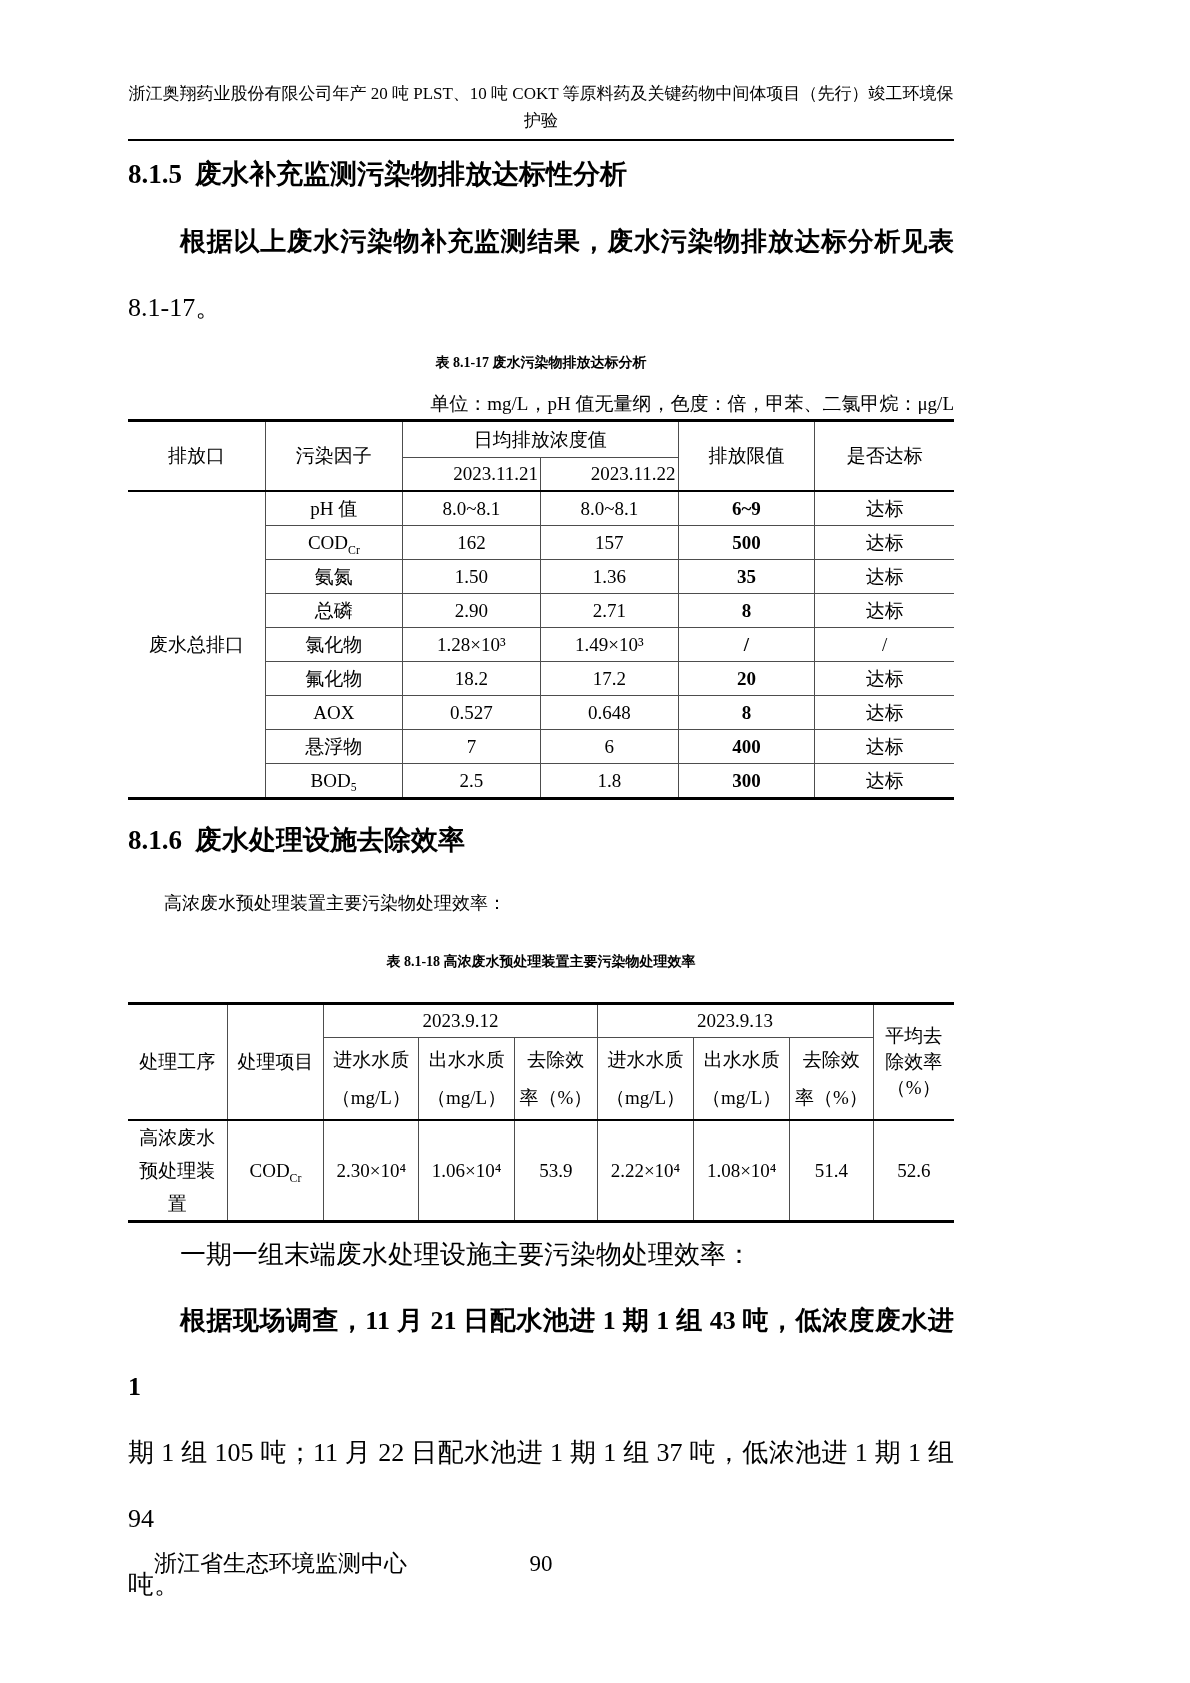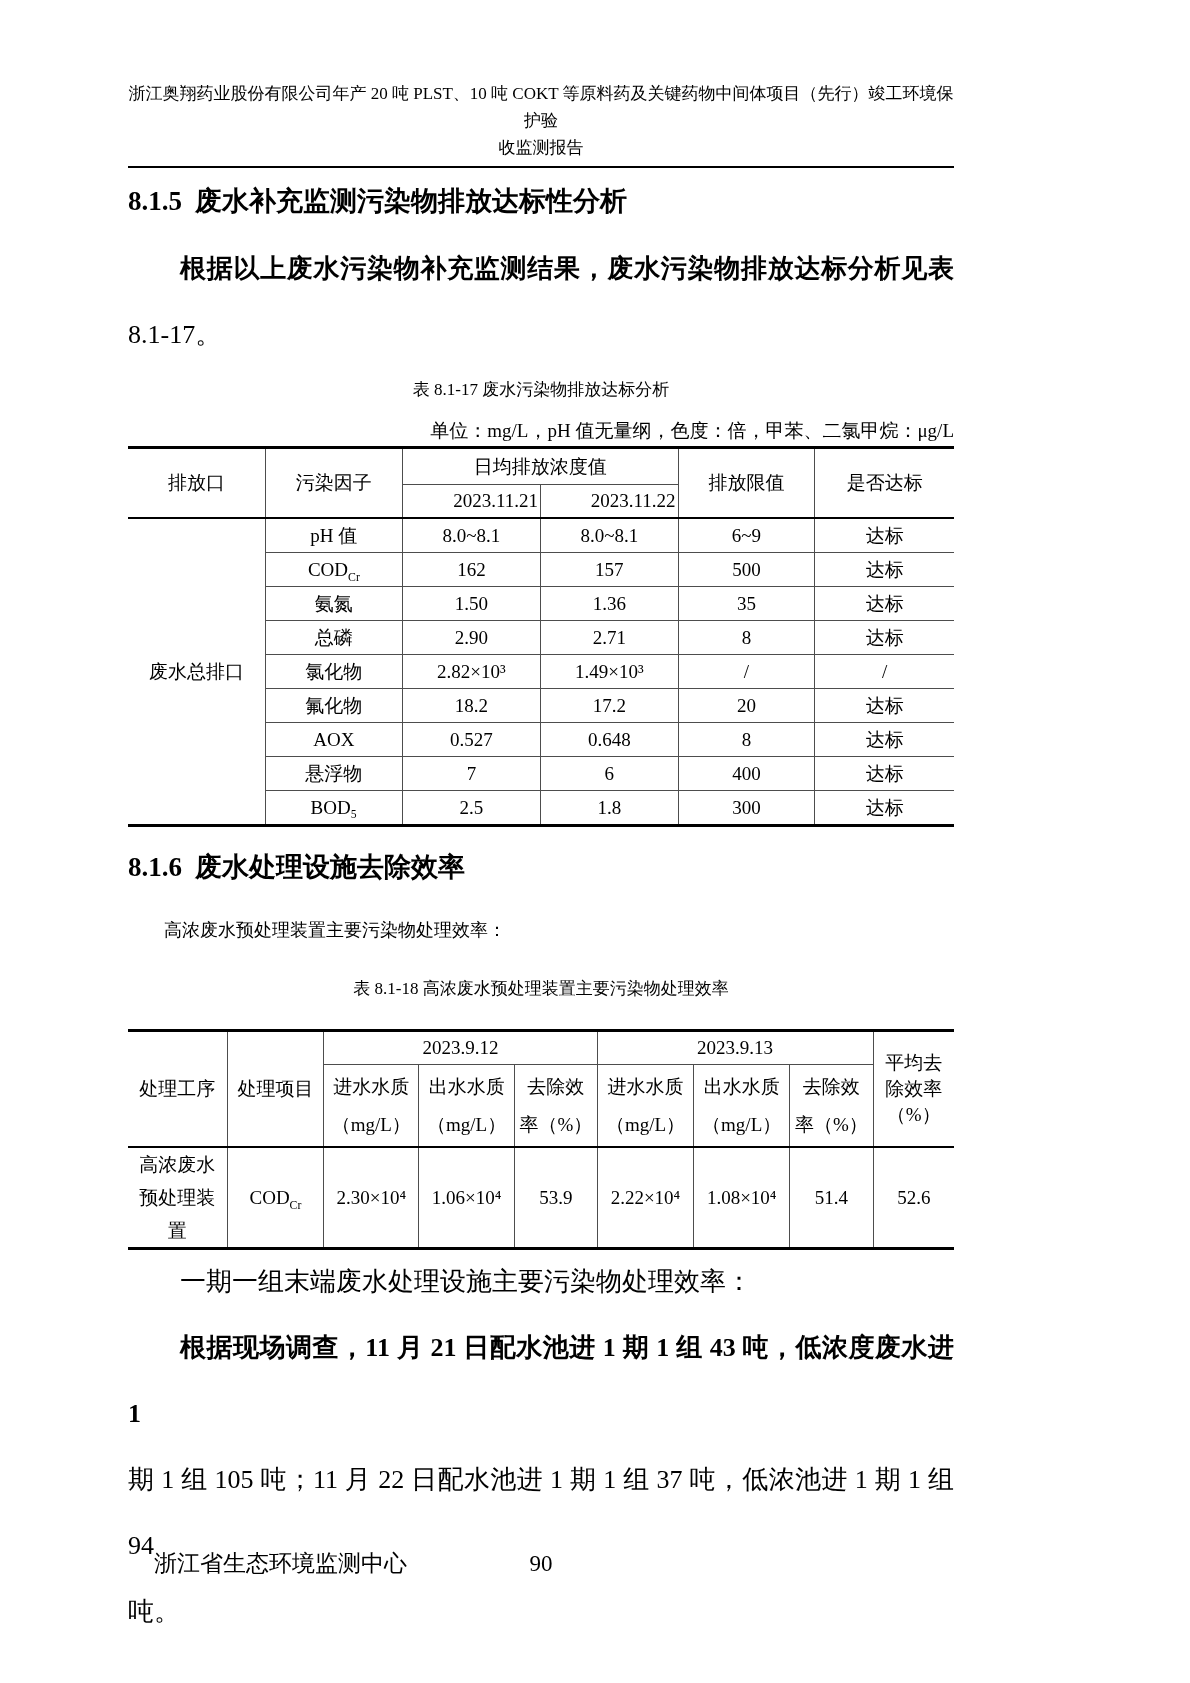--- a/index.html
+++ b/index.html
@@ -17,38 +17,38 @@
   
   .sec-heading { margin:15px 0 0 0; font-size:27px; font-weight:bold; line-height:37px; }
   .sec-heading .num { margin-right:13px;margin-top:16px; }
 
   
   .para { margin:16px 0 0 0; font-size:26px; line-height:66px; }
   .para .ln { display:block; text-align:justify; }
   .para .ln.fill { text-align-last:justify; }
   .para .ln.indent { text-indent:2em;font-weight:bold; }
 
-  .tbl-title { margin-top:7px; text-align:center; font-size:17px; font-weight:normal; line-height:30px; }
+  .tbl-title { margin-top:7px; text-align:center; font-size:14px; font-weight:bold; line-height:30px; }
   .unit-note { margin-top:13px; text-align:right; font-size:19px; line-height:26px; }
 
   
   table.t { width:100%; border-collapse:collapse; table-layout:fixed;
             border-top:3px solid #000; border-bottom:3px solid #000; font-size:19px; }
   .t th, .t td { border:1px solid #4d4d4d; font-weight:normal; text-align:center;
                  vertical-align:middle; padding:0 2px; }
   .t .edge-l { border-left:none; }
   .t .edge-r { border-right:none; }
   .t .hb { border-bottom:2px solid #000; }
   .t sub { font-size:0.62em; line-height:0; }
 
   .t1 { margin-top:2px; }
   .t1 thead tr.h1 th { height:35px; }
   .t1 thead tr.h2 th { height:32px;text-align:right; }
   .t1 tbody td { height:33px; }
-  .t1 td.limit { font-weight:normal; }
+  .t1 td.limit { font-weight:bold; }
 
   .t2 { margin-top:25px; }
   .t2 thead tr.dates th { height:32px; }
   .t2 thead tr.subs th { height:81px; line-height:38px; }
   .t2 tbody td { height:99px; line-height:33px; }
   .t2 .ln { display:block; }
 
   .h816 { margin-top:22px; }
   .para-single { margin-top:16px; font-size:18px; line-height:56px; text-indent:2em; }
   .para-mid { margin-top:2px; font-size:26px; line-height:60px; text-indent:2em; }
@@ -61,21 +61,20 @@
   .footer .pnum { position:absolute; left:50%; top:0; transform:translateX(-50%); }
 </style>
 </head>
 <body>
 
 <div class="page">
   <div class="content">
 
     <div class="doc-header">
       <span class="ln" style="display:block">浙江奥翔药业股份有限公司年产 20 吨 PLST、10 吨 COKT 等原料药及关键药物中间体项目（先行）竣工环境保护验</span>
-      <span class="ln" style="display:block">收监测报告</span>
     </div>
     <div class="header-rule"></div>
 
     <div class="sec-heading">
       <span class="num">8.1.5</span><span>废水补充监测污染物排放达标性分析</span>
     </div>
 
     <div class="para">
       <span class="ln fill indent">根据以上废水污染物补充监测结果，废水污染物排放达标分析见表</span>
       <span class="ln">8.1-17。</span>
@@ -131,21 +130,21 @@
         </tr>
         <tr>
           <td>总磷</td>
           <td>2.90</td>
           <td>2.71</td>
           <td class="limit">8</td>
           <td class="edge-r">达标</td>
         </tr>
         <tr>
           <td>氯化物</td>
-          <td>2.82×10³</td>
+          <td>1.28×10³</td>
           <td>1.49×10³</td>
           <td class="limit">/</td>
           <td class="edge-r">/</td>
         </tr>
         <tr>
           <td>氟化物</td>
           <td>18.2</td>
           <td>17.2</td>
           <td class="limit">20</td>
           <td class="edge-r">达标</td>

